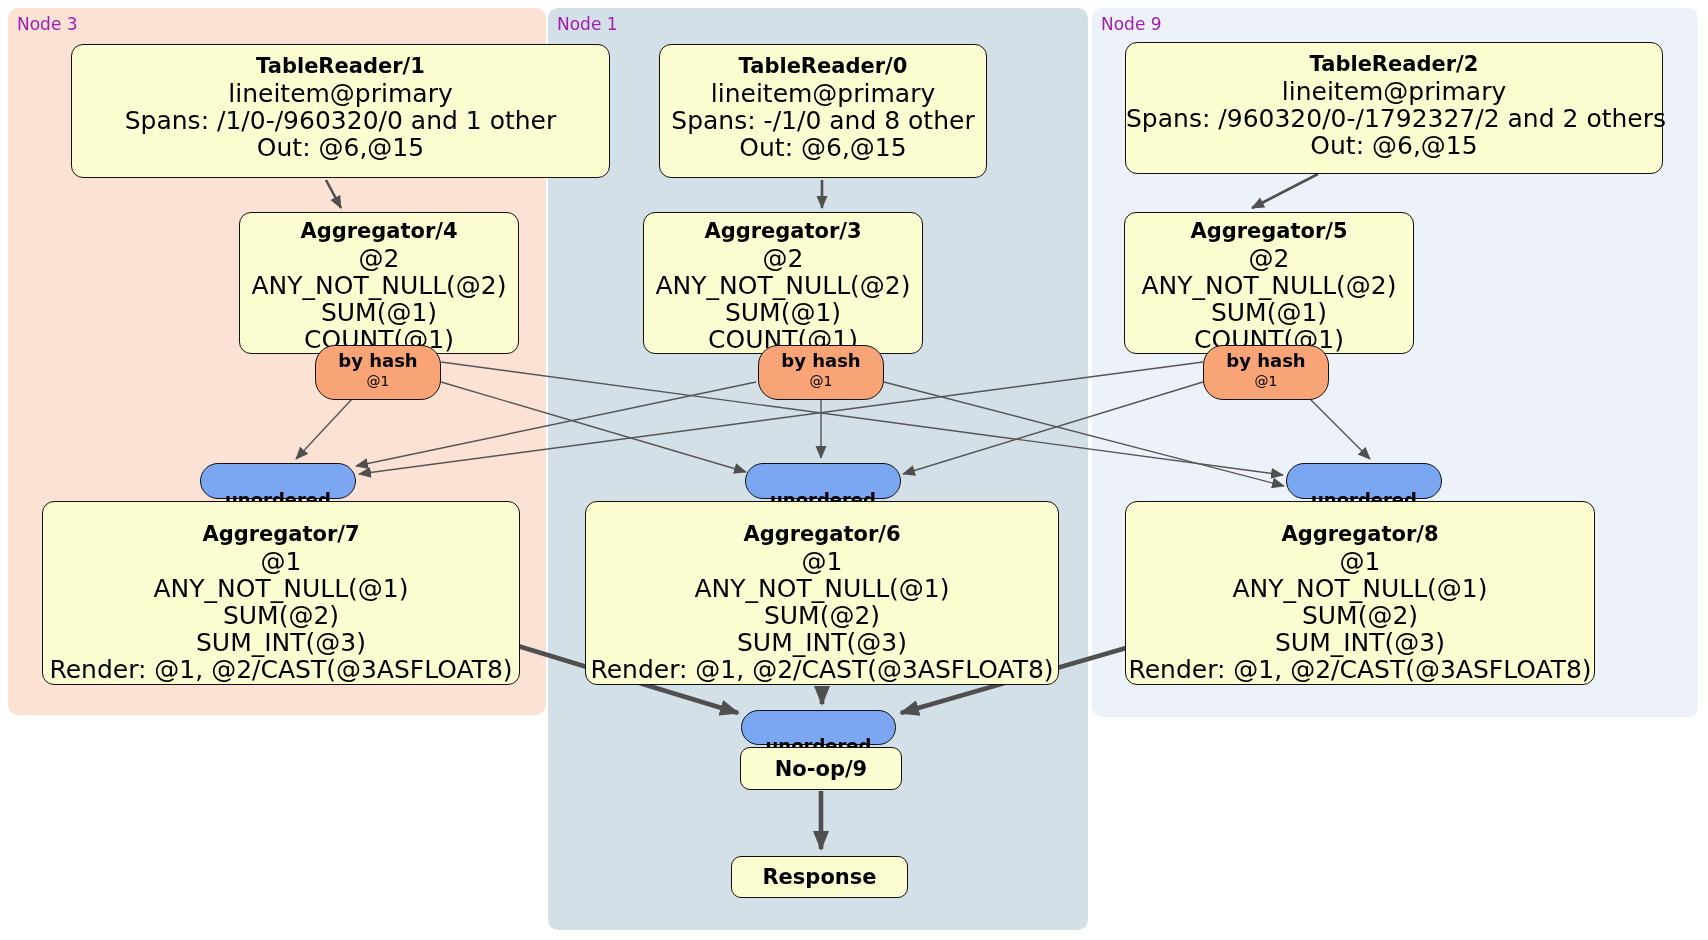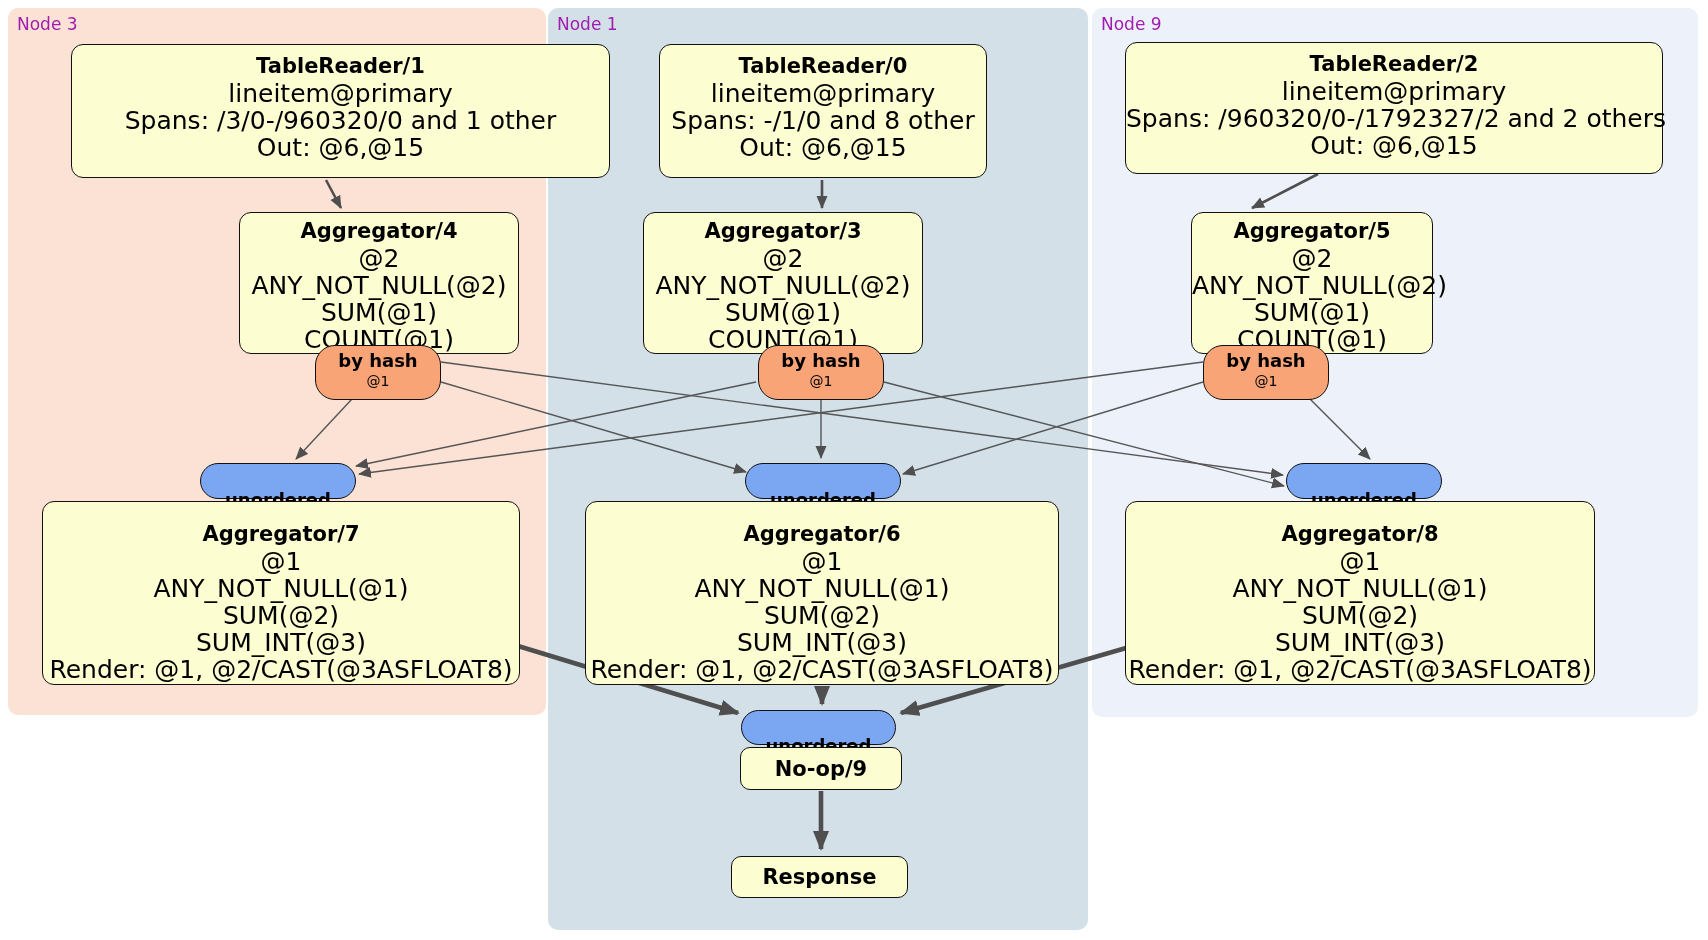--- a/index.html
+++ b/index.html
@@ -83,21 +83,21 @@
     <line x1="518" y1="646" x2="738" y2="713" stroke="#4f4f4f" stroke-width="4.6" marker-end="url(#ah-l)"></line>
     <line x1="822" y1="686" x2="822" y2="704" stroke="#4f4f4f" stroke-width="4.6" marker-end="url(#ah-l)"></line>
     <line x1="1126" y1="648" x2="901" y2="713" stroke="#4f4f4f" stroke-width="4.6" marker-end="url(#ah-l)"></line>
 
     <line x1="821" y1="791" x2="821" y2="849" stroke="#4f4f4f" stroke-width="4.6" marker-end="url(#ah-l)"></line>
   </svg>
 
   <div class="pbox tr-box" style="left:71px;top:44px;width:539px;height:134px;">
     <div class="title">TableReader/1</div>
     <div class="line">lineitem@primary</div>
-    <div class="line">Spans: /3/0-/960320/0 and 1 other</div>
+    <div class="line">Spans: /1/0-/960320/0 and 1 other</div>
     <div class="line">Out: @6,@15</div>
   </div>
   <div class="pbox tr-box" style="left:659px;top:44px;width:328px;height:134px;">
     <div class="title">TableReader/0</div>
     <div class="line">lineitem@primary</div>
     <div class="line">Spans: -/1/0 and 8 other</div>
     <div class="line">Out: @6,@15</div>
   </div>
   <div class="pbox tr-box" style="left:1125px;top:42px;width:538px;height:132px;">
     <div class="title">TableReader/2</div>
@@ -113,21 +113,21 @@
     <div class="line">SUM(@1)</div>
     <div class="line">COUNT(@1)</div>
   </div>
   <div class="pbox agg-box" style="left:643px;top:212px;width:280px;height:142px;">
     <div class="title">Aggregator/3</div>
     <div class="line">@2</div>
     <div class="line">ANY_NOT_NULL(@2)</div>
     <div class="line">SUM(@1)</div>
     <div class="line">COUNT(@1)</div>
   </div>
-  <div class="pbox agg-box" style="left:1191px;top:212px;width:242px;height:142px;">
+  <div class="pbox agg-box" style="left:1124px;top:212px;width:290px;height:142px;">
     <div class="title">Aggregator/5</div>
     <div class="line">@2</div>
     <div class="line">ANY_NOT_NULL(@2)</div>
     <div class="line">SUM(@1)</div>
     <div class="line">COUNT(@1)</div>
   </div>
 
   <div class="badge badge-hash" style="left:315px;top:345px;width:126px;height:55px;">
     <div class="blabel">by hash</div>
     <div class="bsub">@1</div>

